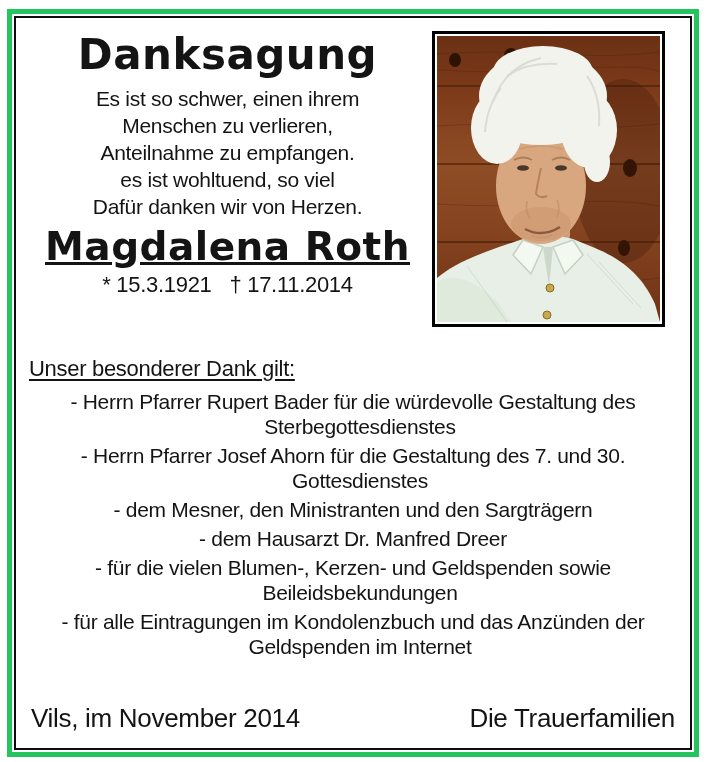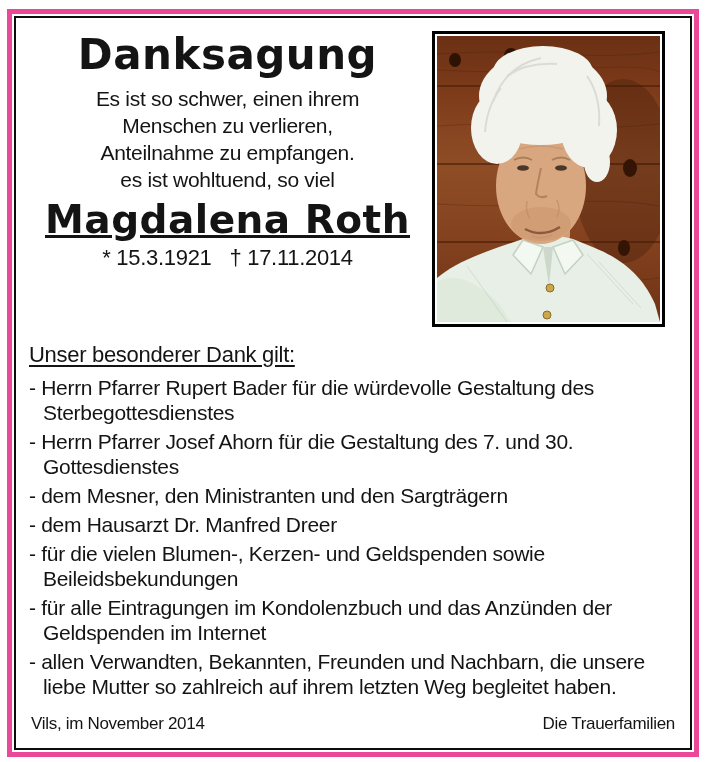--- a/index.html
+++ b/index.html
@@ -7,21 +7,21 @@
   body {
     width: 707px; height: 762px;
     font-family: "Liberation Sans", sans-serif;
     color: #141414;
     position: relative;
     overflow: hidden;
   }
   .sheet { position: absolute; inset: 0; background: #ffffff; }
   .frame-outer {
     position: absolute; left: 7px; top: 9px; right: 8px; bottom: 5px;
-    border: 5px solid #ec4899;
+    border: 5px solid #22c55e;
   }
   .frame-inner {
     position: absolute; inset: 2px;
     border: 2px solid #0d0d0d;
   }
   .content {
     position: absolute; inset: 0;
     padding: 8px 13px 8px 13px;
     display: flex; flex-direction: column;
   }
@@ -40,56 +40,58 @@
   }
   .maiden { font-size: 20px; line-height: 24px; }
   .dates { font-size: 22px; line-height: 27px; margin-top: 1px;
            display: flex; justify-content: center; gap: 18px; letter-spacing: -0.3px; }
   .photo-frame {
     flex: none; width: 233px; height: 296px;
     border: 3px solid #000; background: #fff; padding: 2px;
     margin: 5px 12px 0 6px;
   }
   .photo-frame svg { display: block; width: 100%; height: 100%; }
-  .thanks { margin-top: 14px; font-size: 21px; letter-spacing: -0.3px; }
+  .thanks { margin-top: 28px; font-size: 21px; letter-spacing: -0.3px; }
   .thanks-heading {
     font-size: 22px; line-height: 28px;
     text-decoration: underline; text-underline-offset: 3px;
     margin-bottom: 6px;
   }
   .thanks-item {
     white-space: pre-line;
     line-height: 25px;
     padding-left: 14px; text-indent: -14px;
     margin: 3px 0 4px 0;
+    text-align: center;
   }
   .footer {
     margin-top: auto;
     display: flex; justify-content: space-between; align-items: baseline;
-    font-size: 17px; letter-spacing: -0.3px;
+    font-size: 26px; letter-spacing: -0.3px;
     padding: 0 2px 6px 2px;
     gap: 8px;
   }
 </style>
 </head>
 <body>
 
 <div class="sheet">
   <div class="frame-outer">
     <div class="frame-inner">
       <div class="content">
 
         <div class="top-section">
           <div class="left-col">
             <div class="title">Danksagung</div>
             <div class="intro">
               <div class="intro-line">Es ist so schwer, einen ihrem</div>
               <div class="intro-line">Menschen zu verlieren,</div>
               <div class="intro-line">Anteilnahme zu empfangen.</div>
               <div class="intro-line">es ist wohltuend, so viel</div>
+              <div class="intro-line">Dafür danken wir von Herzen.</div>
             </div>
             <div class="deceased-name">Magdalena Roth</div>
             <div class="dates">
               <span>* 15.3.1921</span>
               <span>† 17.11.2014</span>
             </div>
           </div>
 
           <div class="photo-frame">
             <svg viewBox="0 0 223 286" preserveAspectRatio="none" role="img">
@@ -190,22 +192,20 @@
           <div class="thanks-item">- Herrn Pfarrer Rupert Bader für die würdevolle Gestaltung des
 Sterbegottesdienstes</div>
           <div class="thanks-item">- Herrn Pfarrer Josef Ahorn für die Gestaltung des 7. und 30.
 Gottesdienstes</div>
           <div class="thanks-item">- dem Mesner, den Ministranten und den Sargträgern</div>
           <div class="thanks-item">- dem Hausarzt Dr. Manfred Dreer</div>
           <div class="thanks-item">- für die vielen Blumen-, Kerzen- und Geldspenden sowie
 Beileidsbekundungen</div>
           <div class="thanks-item">- für alle Eintragungen im Kondolenzbuch und das Anzünden der
 Geldspenden im Internet</div>
-          <div class="thanks-item">- allen Verwandten, Bekannten, Freunden und Nachbarn, die unsere
-liebe Mutter so zahlreich auf ihrem letzten Weg begleitet haben.</div>
         </div>
 
         <div class="footer">
           <span>Vils, im November 2014</span>
           <span>Die Trauerfamilien</span>
         </div>
 
       </div>
     </div>
   </div>

